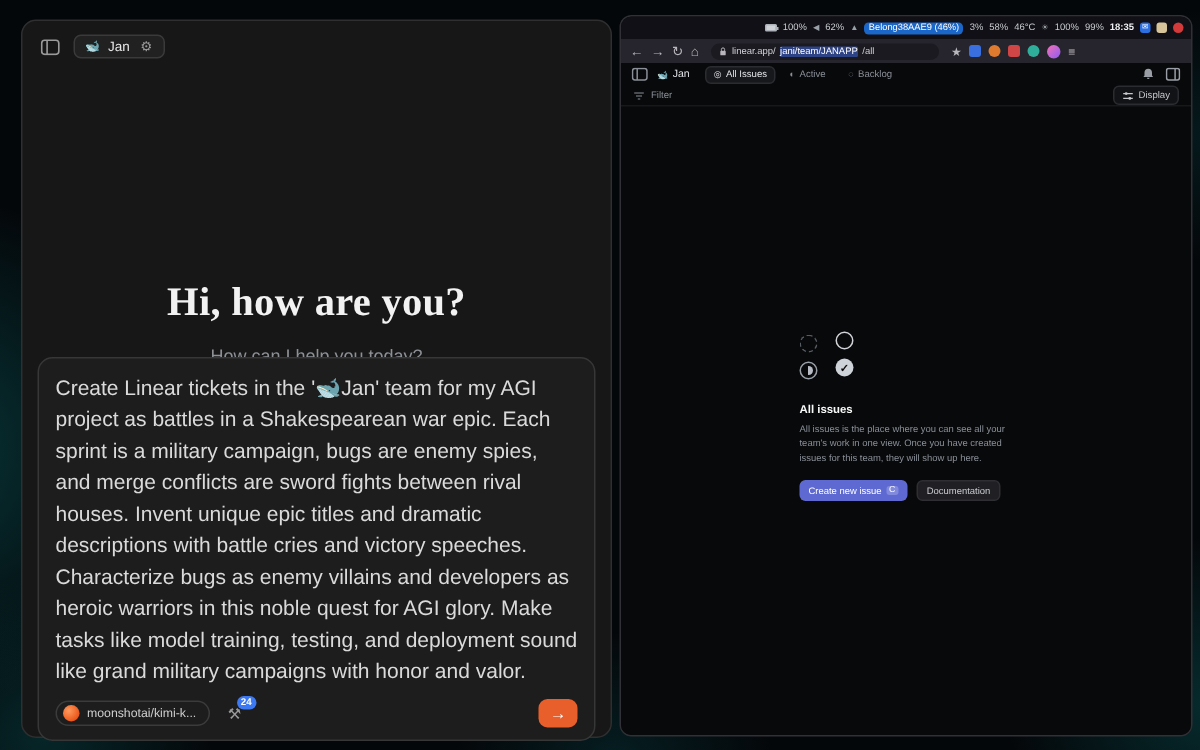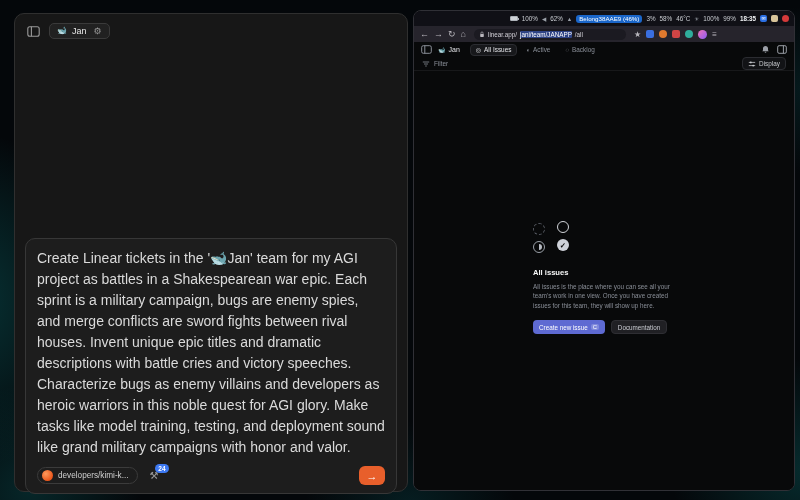--- a/index.html
+++ b/index.html
@@ -152,27 +152,31 @@
           <line x1="4.4" y1="0.8" x2="4.4" y2="10.2" stroke="#9a9a9a" stroke-width="1.1"></line>
         </svg>
       </div>
       <div class="jan-pill">
         <span class="emoji">🐋</span>
         <span>Jan</span>
         <span class="gear">⚙</span>
       </div>
     </div>
 
+    <div class="jan-center">
+      <div class="greeting">Hi, how are you?</div>
+      <div class="subtitle">How can I help you today?</div>
+    </div>
 
     <div class="chat-card">
       <div class="prompt">Create Linear tickets in the '🐋Jan' team for my AGI project as battles in a Shakespearean war epic. Each sprint is a military campaign, bugs are enemy spies, and merge conflicts are sword fights between rival houses. Invent unique epic titles and dramatic descriptions with battle cries and victory speeches. Characterize bugs as enemy villains and developers as heroic warriors in this noble quest for AGI glory. Make tasks like model training, testing, and deployment sound like grand military campaigns with honor and valor.</div>
       <div class="chat-toolbar">
         <div class="model-pill">
           <span class="model-dot"></span>
-          <span>developers/kimi-k...</span>
+          <span>moonshotai/kimi-k...</span>
         </div>
         <div class="tools">
           <span>⚒</span>
           <span class="badge">24</span>
         </div>
         <div class="send">
           <span>→</span>
         </div>
       </div>
     </div>

